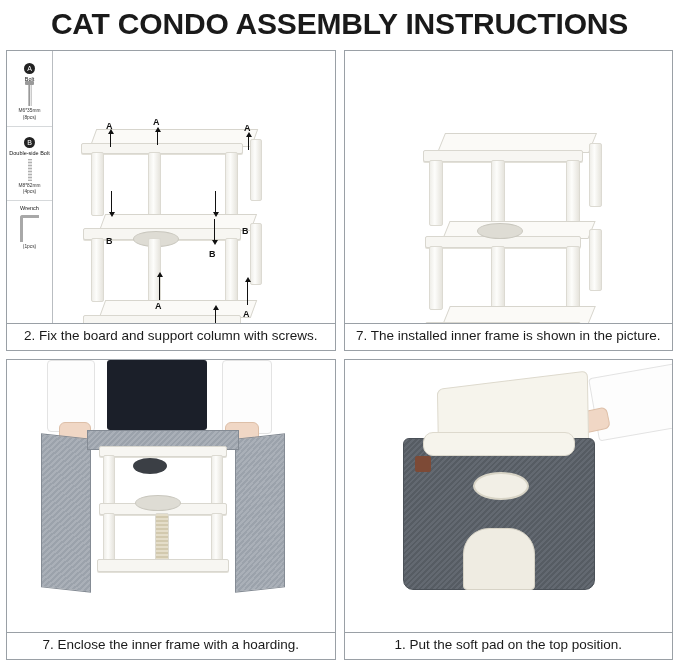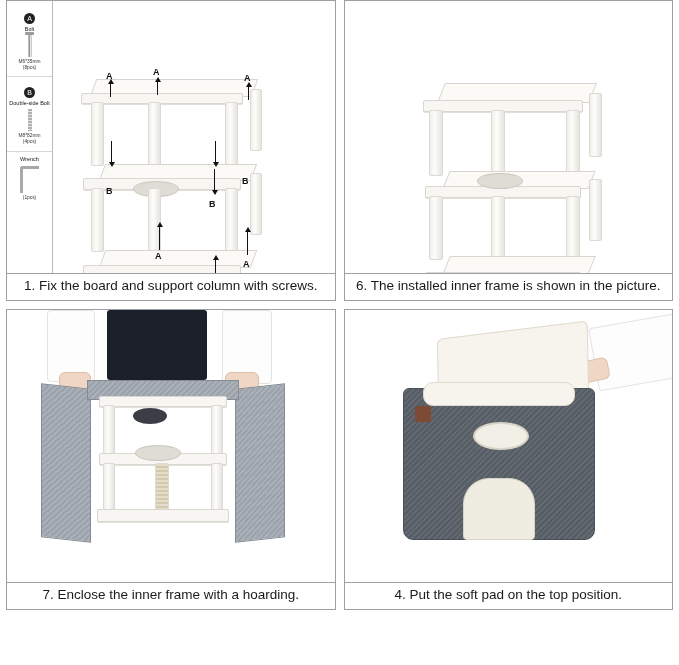--- a/index.html
+++ b/index.html
@@ -226,20 +226,21 @@
     position: absolute;
     background: #3b3f45;
     border-radius: 50%;
   }
 </style>
 </head>
 <body>
 
 <div class="page">
 
+  <div class="title">CAT CONDO ASSEMBLY INSTRUCTIONS</div>
 
   <div class="grid">
 
     <div class="panel">
       <div class="panel-art">
 
         <div class="parts">
 
           <div class="part">
             <div class="badge">A</div>
@@ -307,21 +308,21 @@
           <div class="vline arrow-up" style="left:152px; top:225px; height:24px;"></div>
           <div class="arrow-lbl" style="left:148px; top:250px;">A</div>
 
           <div class="vline arrow-up" style="left:240px; top:230px; height:24px;"></div>
           <div class="arrow-lbl" style="left:236px; top:258px;">A</div>
 
           <div class="vline arrow-up" style="left:208px; top:258px; height:20px;"></div>
 
         </div>
       </div>
-      <div class="caption">1. Fix the board and support column with screws.</div>
+      <div class="caption">2. Fix the board and support column with screws.</div>
     </div>
 
     <div class="panel">
       <div class="panel-art">
         <div class="art-inner">
           <div class="board-top" style="left:96px; top:82px; width:150px; height:18px; transform:skewX(-22deg);"></div>
           <div class="board" style="left:78px; top:99px; width:158px; height:10px;"></div>
 
           <div class="post" style="left:84px; top:109px; width:12px; height:64px;"></div>
           <div class="post" style="left:146px; top:109px; width:12px; height:64px;"></div>
@@ -334,21 +335,21 @@
 
           <div class="post" style="left:84px; top:195px; width:12px; height:62px;"></div>
           <div class="post" style="left:146px; top:195px; width:12px; height:62px;"></div>
           <div class="post" style="left:221px; top:195px; width:12px; height:62px;"></div>
           <div class="post" style="left:244px; top:178px; width:11px; height:60px;"></div>
 
           <div class="board-top" style="left:101px; top:255px; width:144px; height:17px; transform:skewX(-22deg);"></div>
           <div class="board" style="left:80px; top:271px; width:154px; height:12px;"></div>
         </div>
       </div>
-      <div class="caption">6. The installed inner frame is shown in the picture.</div>
+      <div class="caption">7. The installed inner frame is shown in the picture.</div>
     </div>
 
     <div class="panel">
       <div class="panel-art">
         <div class="photo">
 
           <div class="sleeve" style="left:40px; top:0px; width:46px; height:70px;"></div>
           <div class="sleeve" style="left:215px; top:0px; width:48px; height:72px;"></div>
           <div class="jeans" style="left:100px; top:0px; width:100px; height:70px;"></div>
           <div class="hand" style="left:52px; top:62px; width:30px; height:18px;"></div>
@@ -383,17 +384,17 @@
           <div class="pad" style="left:92px; top:20px; width:150px; height:72px; transform: rotate(-7deg) skewX(-6deg);"></div>
 
           <div class="fabric-dark" style="left:58px; top:78px; width:190px; height:150px; border-radius:6px 6px 10px 10px;"></div>
           <div class="pad" style="left:78px; top:72px; width:150px; height:22px; border-radius:10px;"></div>
           <div class="logo-tag" style="left:70px; top:96px; width:16px; height:16px;"></div>
 
           <div class="oval-hole" style="left:128px; top:112px; width:52px; height:24px;"></div>
           <div class="cave" style="left:118px; top:168px; width:70px; height:60px;"></div>
         </div>
       </div>
-      <div class="caption">4. Put the soft pad on the top position.</div>
+      <div class="caption">1. Put the soft pad on the top position.</div>
     </div>
 
   </div>
 </div>
 
 </body></html>

